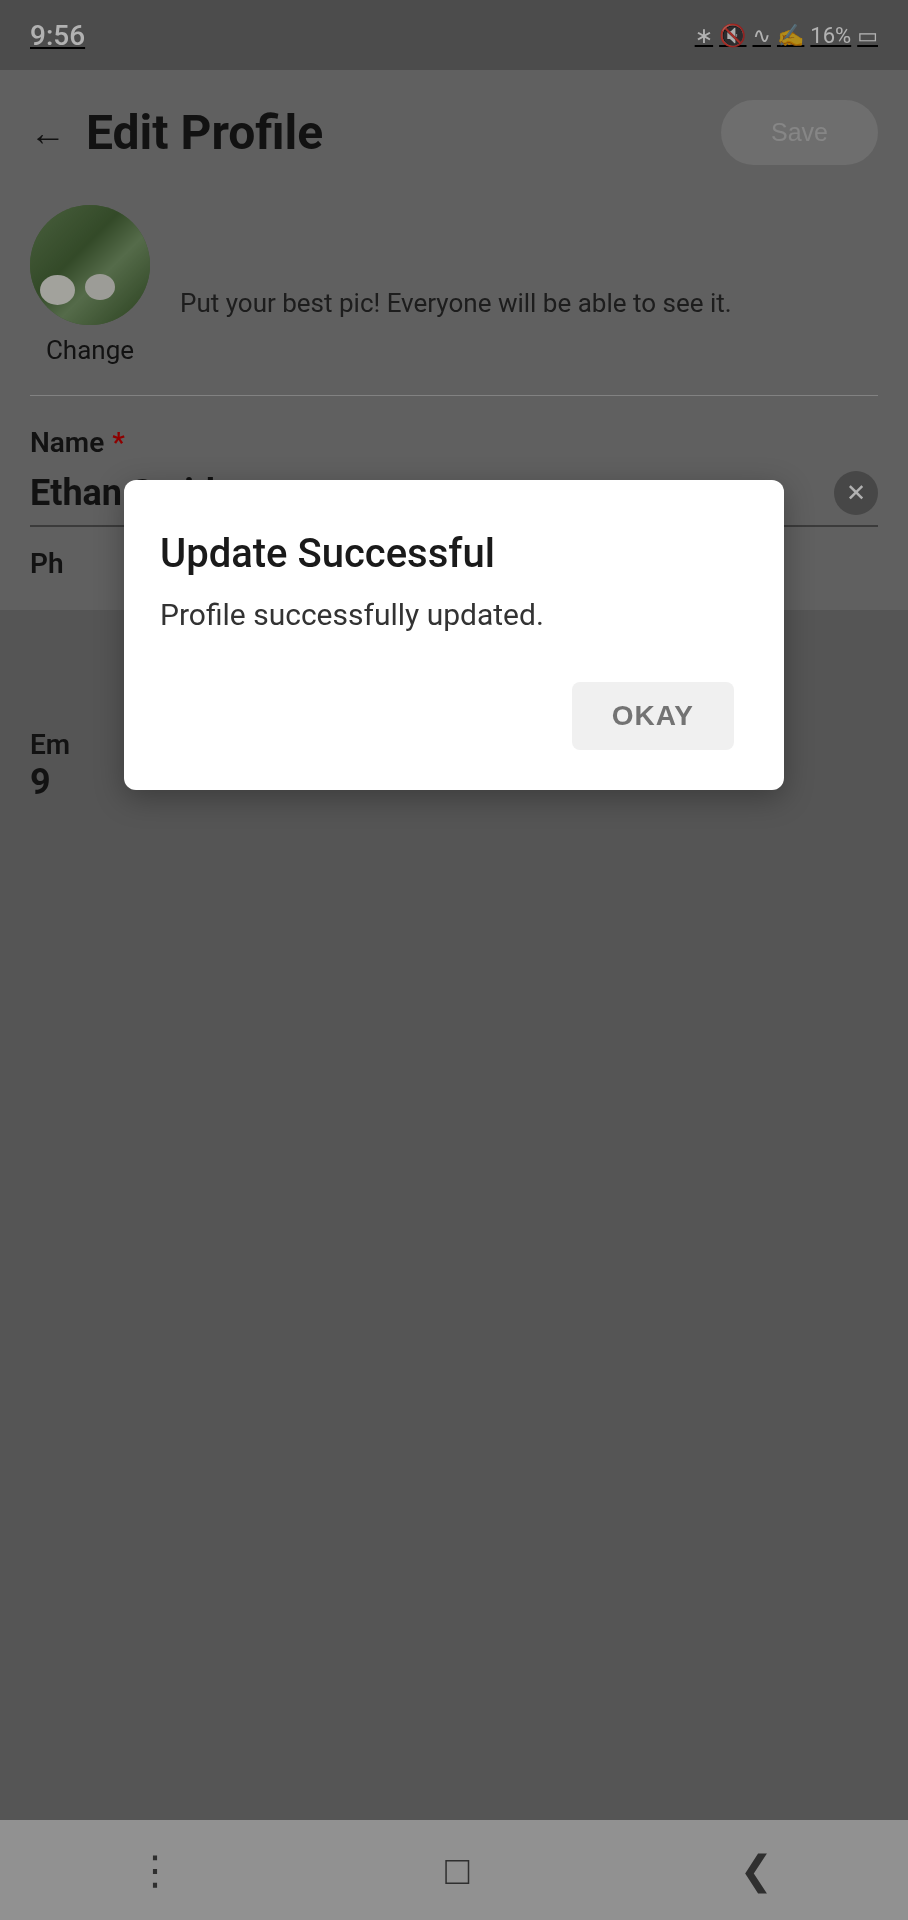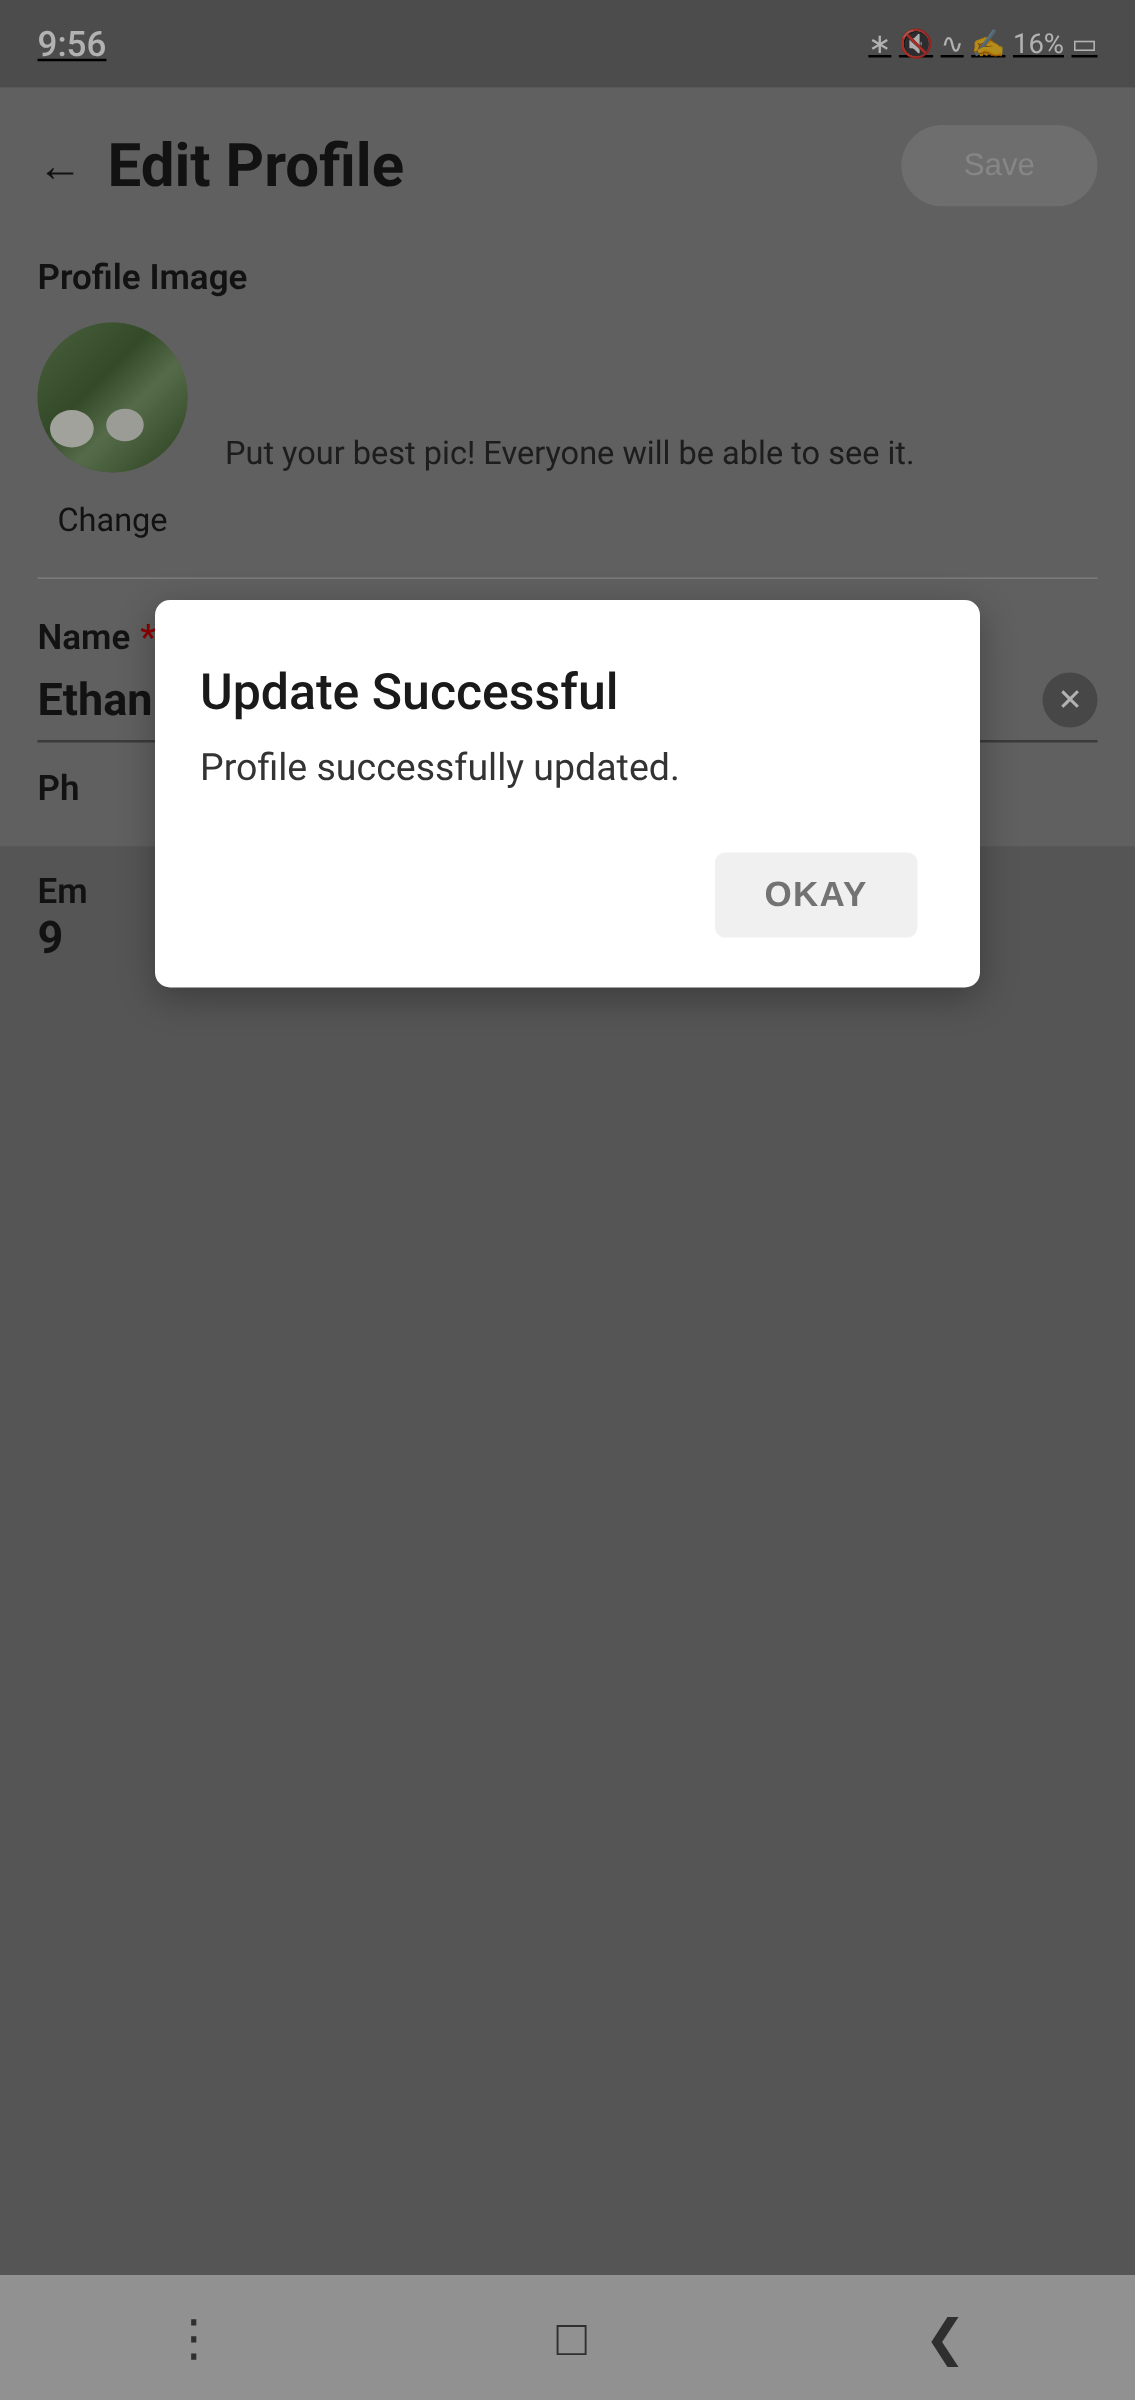--- a/index.html
+++ b/index.html
@@ -104,21 +104,21 @@
       display: flex;
       align-items: center;
       gap: 30px;
       margin-bottom: 10px;
     }
 
     .profile-image-wrapper {
       display: flex;
       flex-direction: column;
       align-items: center;
-      gap: 24px;
+      gap: 10px;
     }
 
     .profile-avatar {
       width: 120px;
       height: 120px;
       border-radius: 60px;
       background: #5a7a4a;
       overflow: hidden;
       position: relative;
     }
@@ -322,21 +322,20 @@
 
   <div class="header">
     <div class="header-left">
       <span class="back-arrow">←</span>
       <span class="page-title">Edit Profile</span>
     </div>
     <button class="save-button">Save</button>
   </div>
 
   <div>
-    <div class="section-label">Profile Image</div>
     <div class="profile-image-row">
       <div class="profile-image-wrapper">
         <div class="profile-avatar">
           <div class="avatar-img"></div>
         </div>
         <span class="change-label">Change</span>
       </div>
       <span class="profile-hint">Put your best pic! Everyone will be able to see it.</span>
     </div>
   </div>
@@ -363,21 +362,21 @@
 <div class="modal-overlay">
   <div class="modal-box">
     <div class="modal-title">Update Successful</div>
     <div class="modal-message">Profile successfully updated.</div>
     <div class="modal-actions">
       <button class="okay-button">OKAY</button>
     </div>
   </div>
 </div>
 
-<div style="position: absolute; top: 696px; left: 30px;">
+<div style="position: absolute; top: 728px; left: 30px;">
   <div class="partial-label">Em</div>
   <div class="partial-value">9</div>
 </div>
 
 <div class="nav-bar">
   <span class="nav-icon">⋮</span>
   <span class="nav-icon">□</span>
   <span class="nav-icon">❮</span>
 </div>
 

